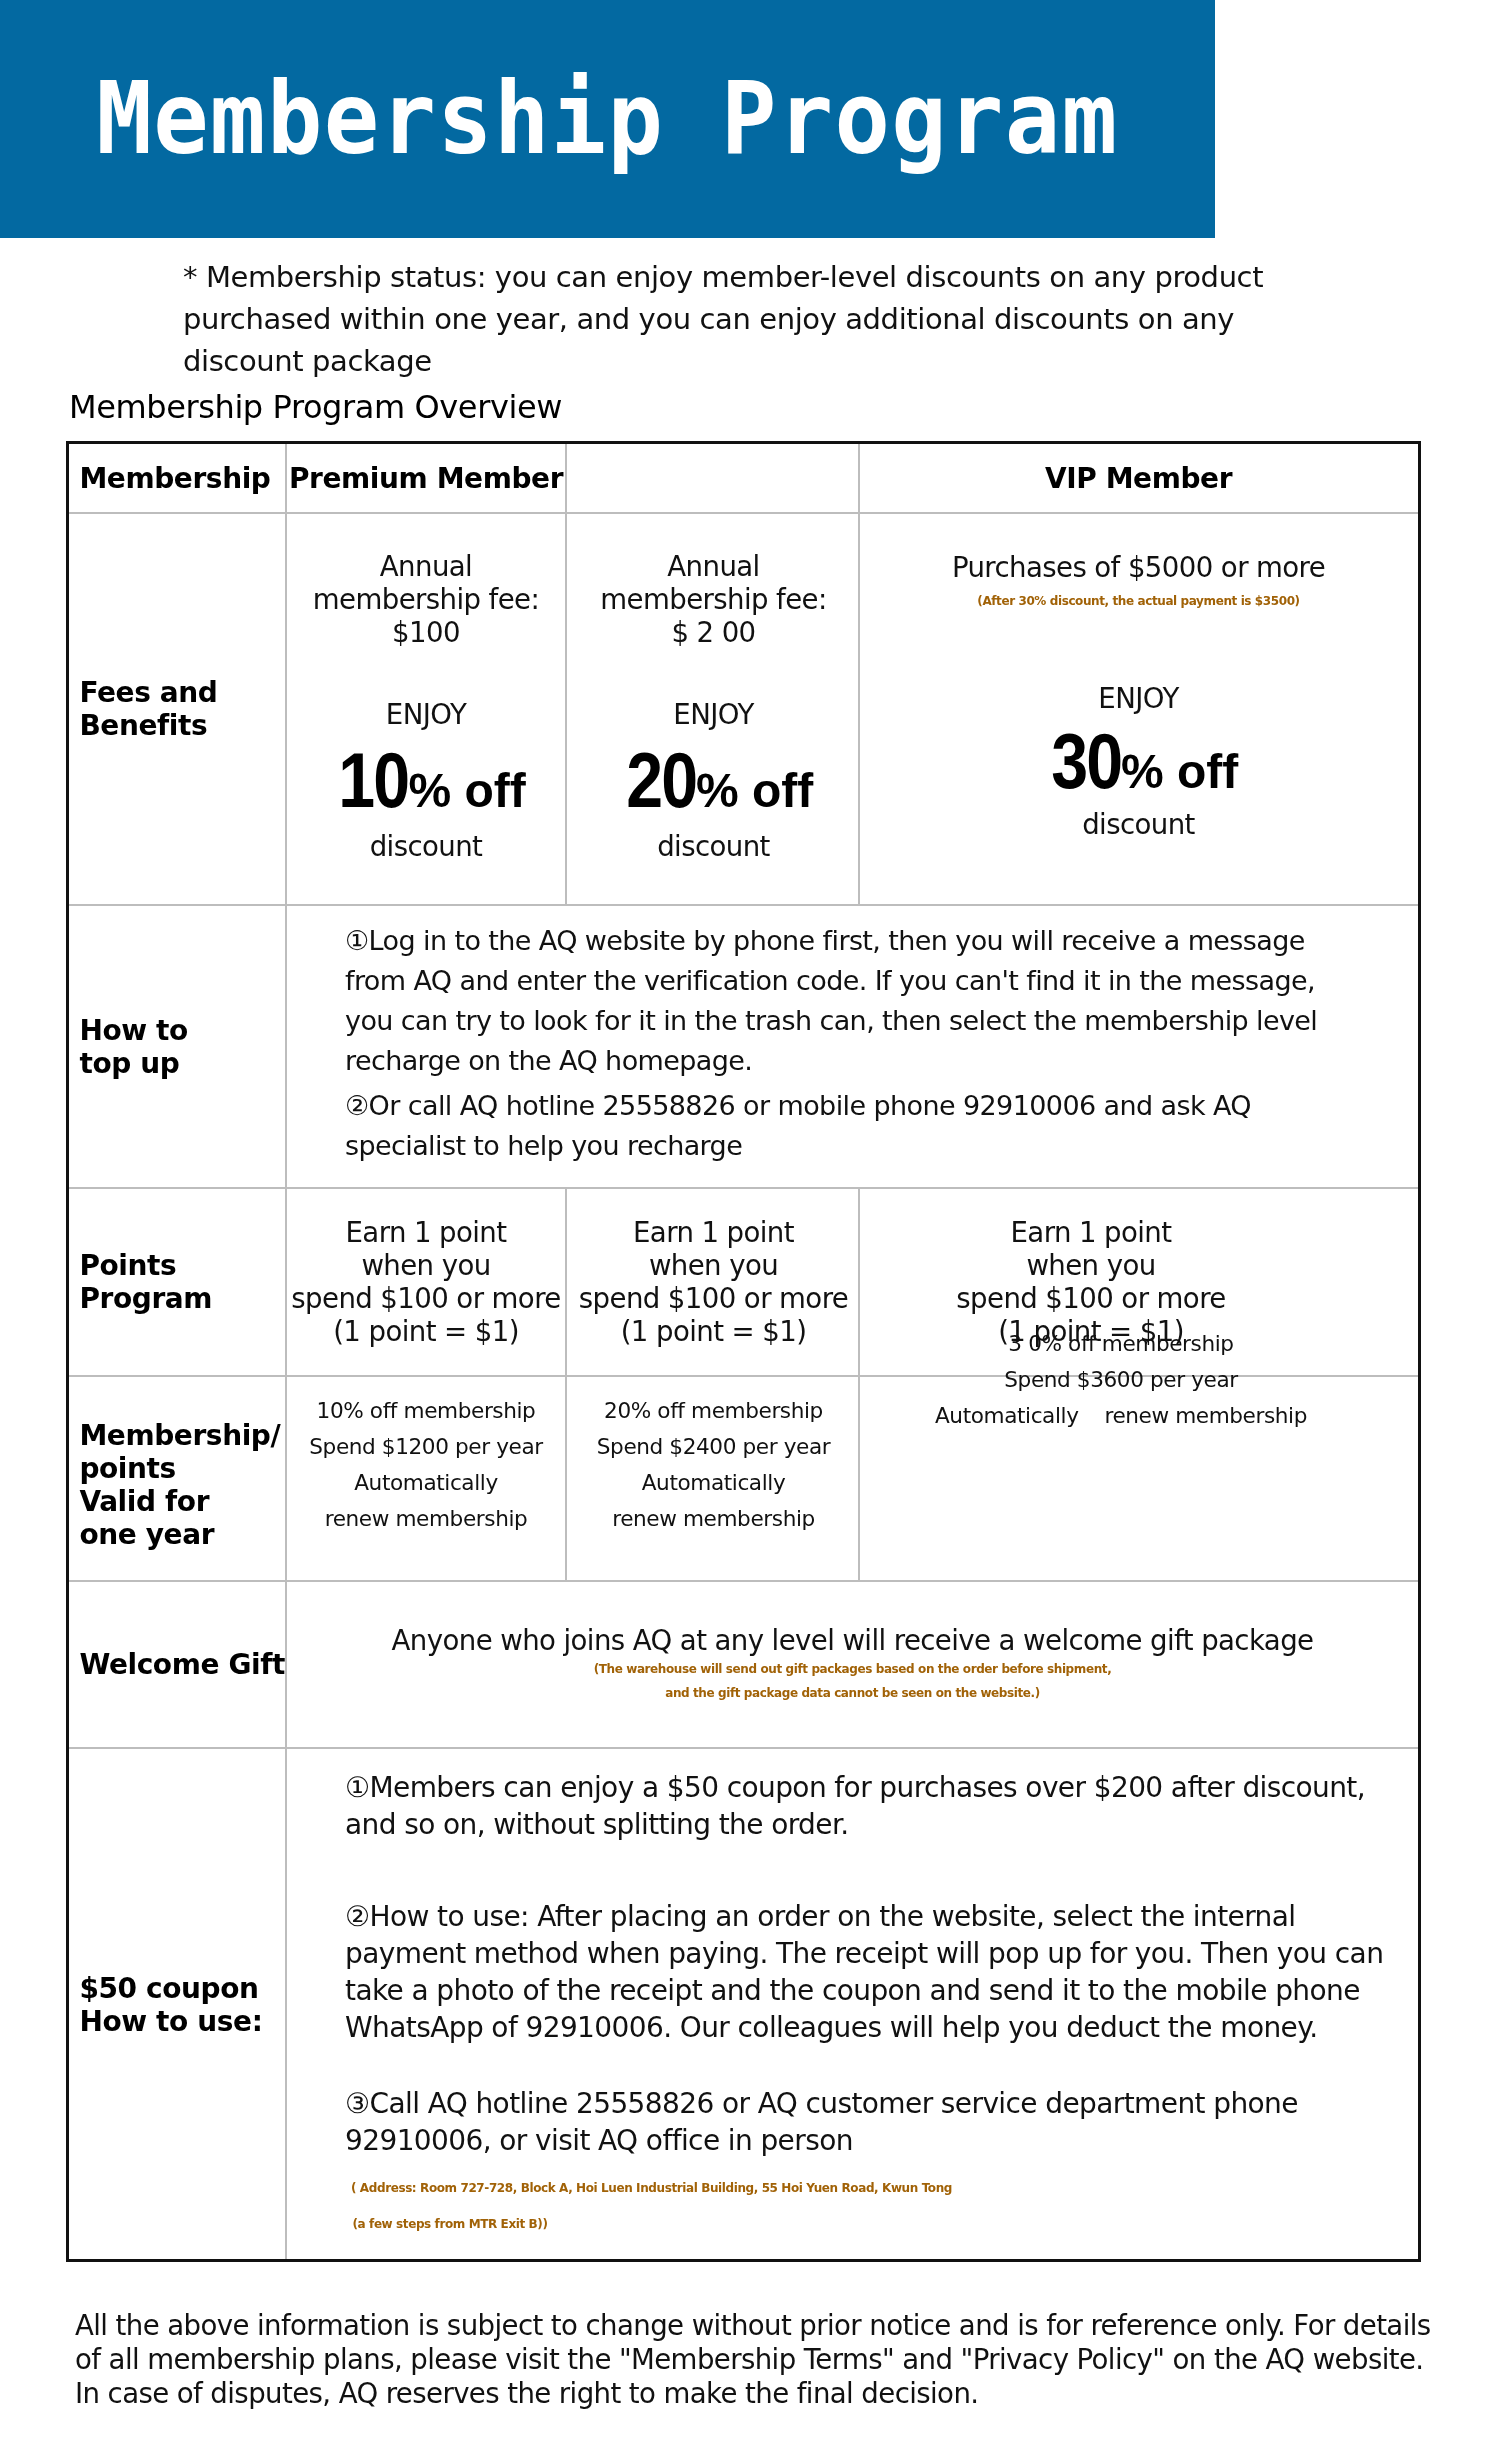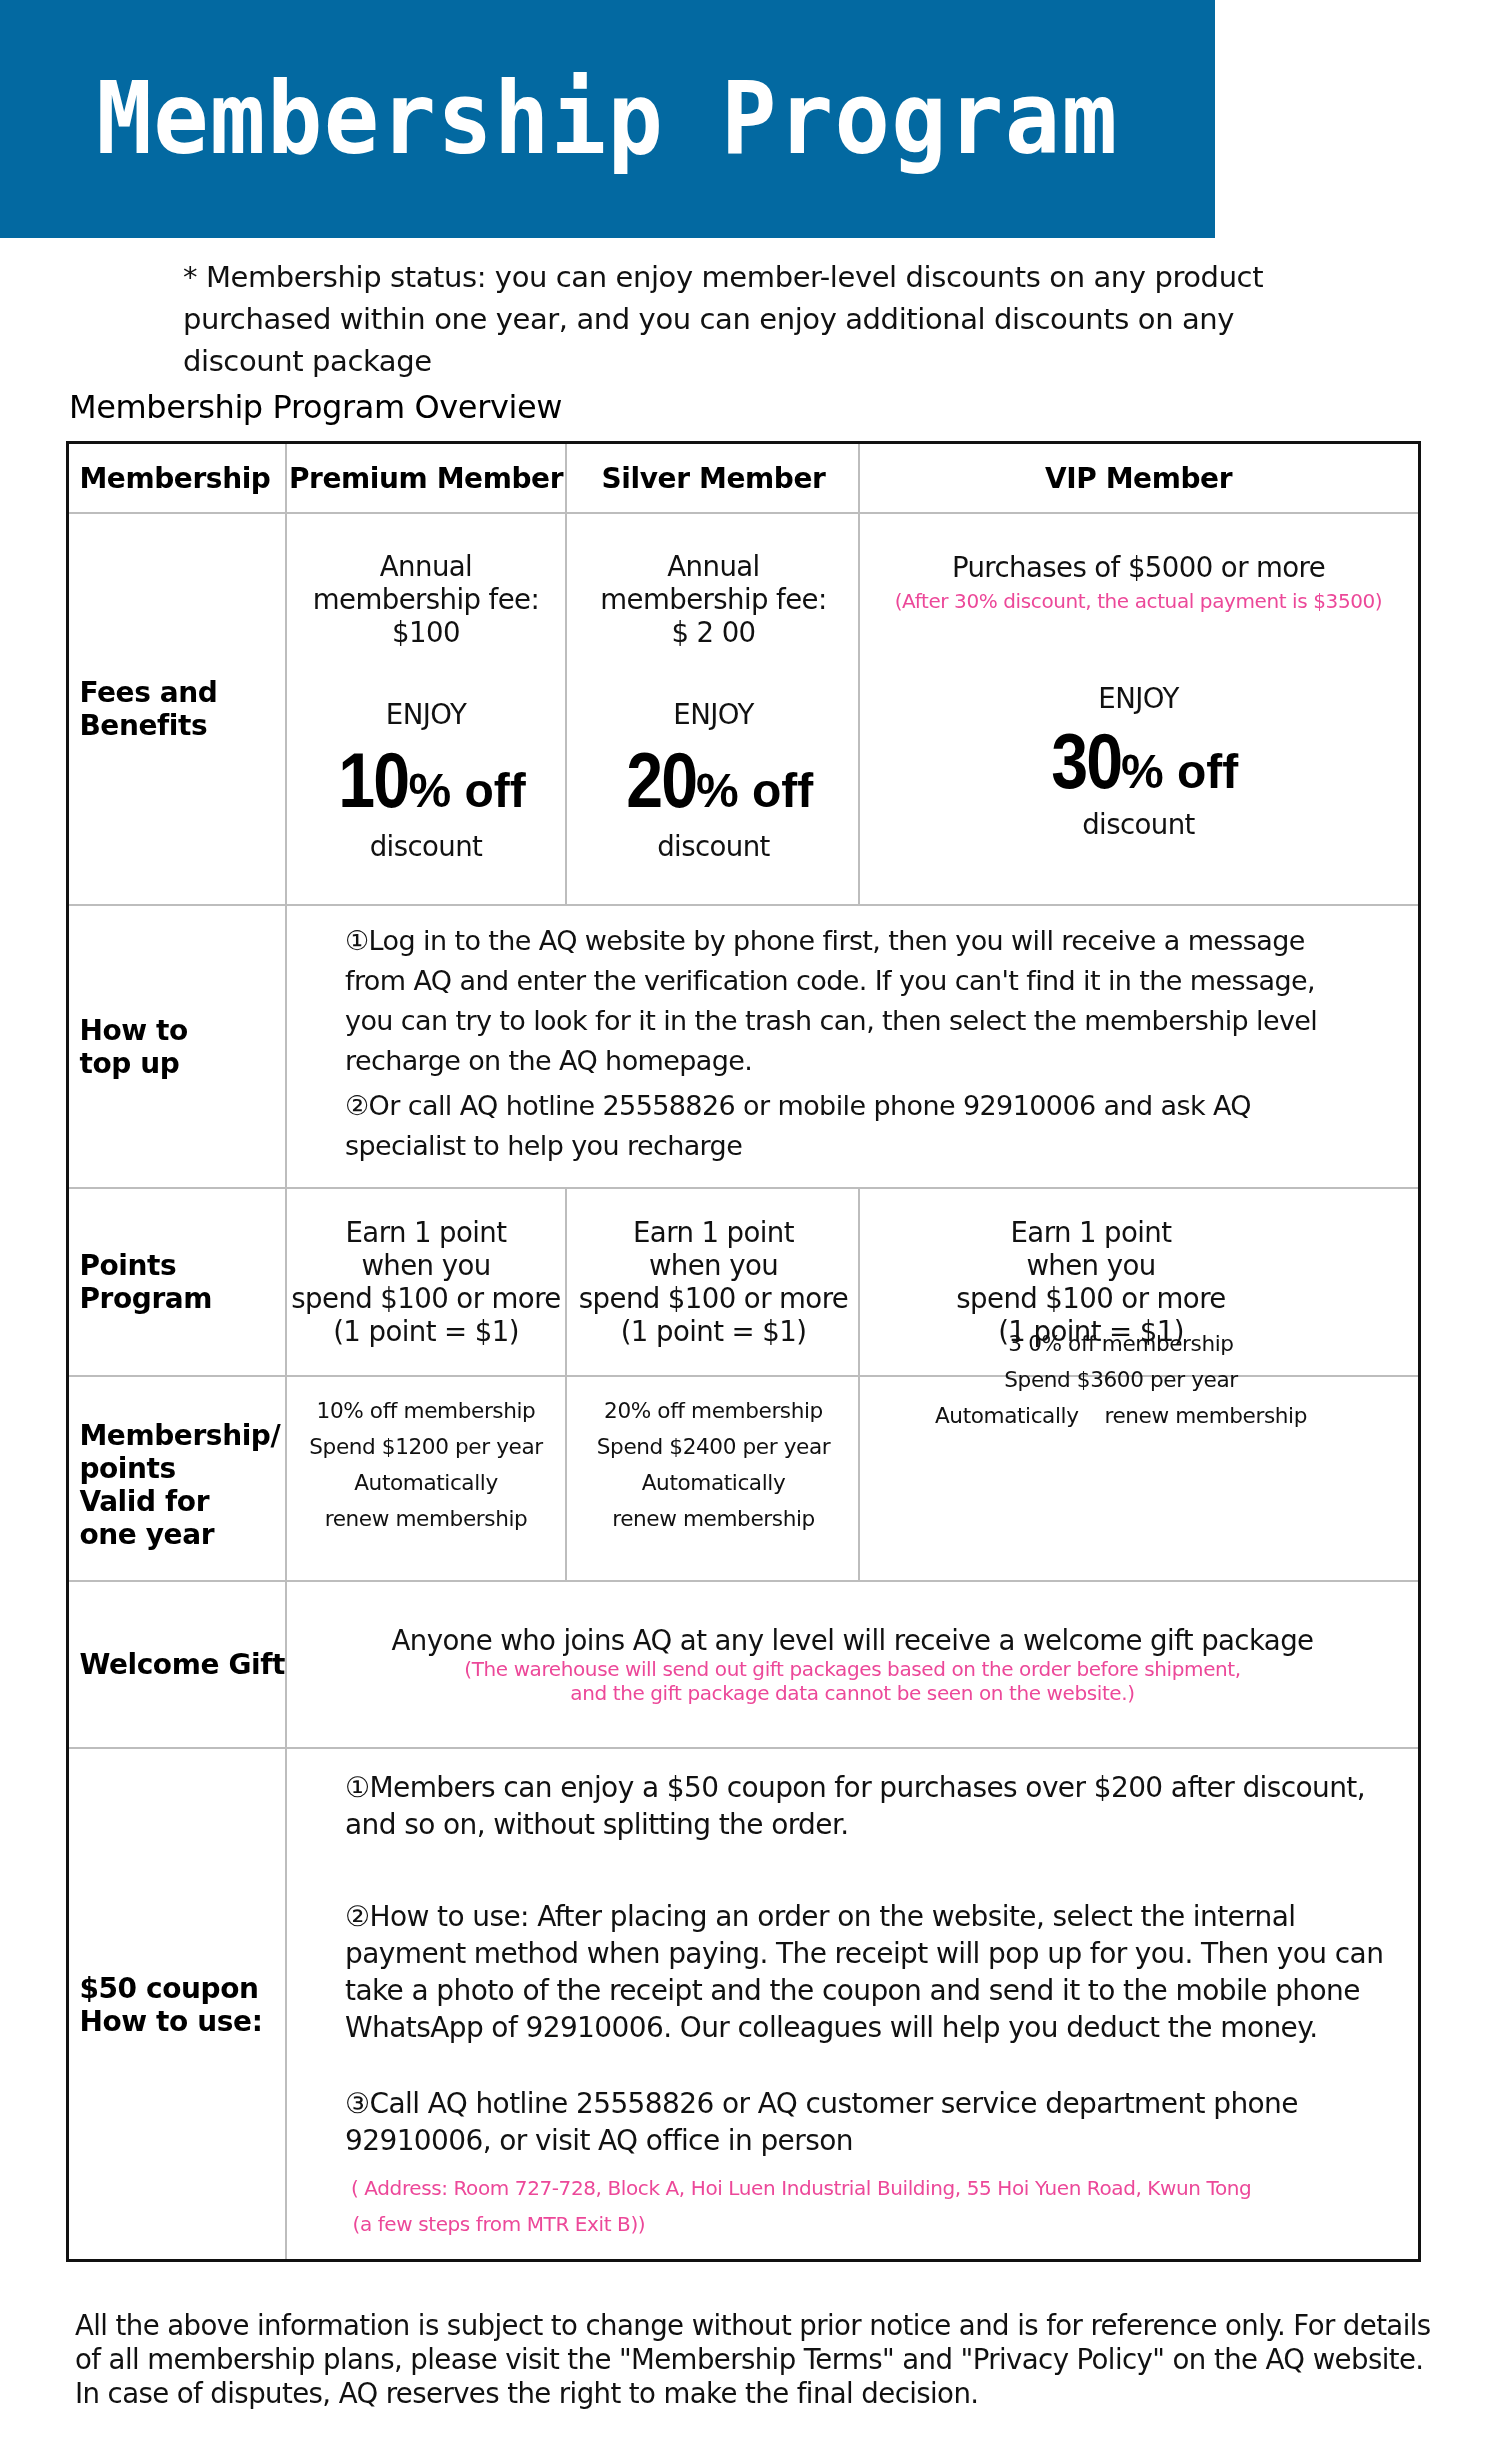--- a/index.html
+++ b/index.html
@@ -19,21 +19,21 @@
   .table { position: absolute; left: 66px; top: 441px; width: 1355px; height: 1821px; border: 3px solid #111; }
   .hline { position: absolute; height: 2.2px; background: #bdbdbd; }
   .vline { position: absolute; width: 2.2px; background: #bdbdbd; }
 
   .cell { position: absolute; display: flex; flex-direction: column; justify-content: center; }
   .center { align-items: center; text-align: center; }
   .label { font-family: "DejaVu Sans", sans-serif; font-weight: bold; font-size: 28px; line-height: 33px; color: #000; letter-spacing: -0.4px; padding-left: 10.4px; }
   .head { font-family: "DejaVu Sans", sans-serif; font-weight: bold; font-size: 28px; color: #000; letter-spacing: -0.4px; }
   .txt { font-family: "DejaVu Sans", sans-serif; font-size: 27.6px; line-height: 33px; letter-spacing: -0.6px; color: #111; }
   .txt-sm { font-family: "DejaVu Sans", sans-serif; font-size: 21.6px; line-height: 36px; letter-spacing: -0.4px; color: #111; }
-  .tiny { font-family: "DejaVu Sans", sans-serif; font-size: 20px; line-height: 24px; letter-spacing: -0.4px; color: #ec4899; }
+  .tiny { font-family: "DejaVu Sans", sans-serif; font-size: 12px; line-height: 24px; letter-spacing: -0.4px; color: #a16207; font-weight: bold; }
   .big { font-family: "Liberation Sans", sans-serif; font-weight: bold; color: #000; line-height: 1; white-space: nowrap; }
   .big .num { font-size: 78px; letter-spacing: -2.2px; display: inline-block; transform: scaleX(0.85); transform-origin: right bottom; }
   .big .pct { font-size: 48px; }
   .para { font-family: "DejaVu Sans", sans-serif; font-size: 27px; line-height: 40px; letter-spacing: -0.6px; color: #111; }
   .para-lg { font-family: "DejaVu Sans", sans-serif; font-size: 28px; line-height: 37px; letter-spacing: -0.6px; color: #111; }
 
   .footer { position: absolute; left: 75px; top: 2309px; width: 1371px; font-family: "DejaVu Sans", sans-serif;
     font-size: 27.6px; line-height: 34px; letter-spacing: -0.6px; color: #111; }
 </style>
 </head>
@@ -59,23 +59,20 @@
   <div class="vline" style="left:496px; top:0; height:462px;"></div>
   <div class="vline" style="left:789px; top:0; height:462px;"></div>
   <div class="vline" style="left:496px; top:743px; height:395px;"></div>
   <div class="vline" style="left:789px; top:743px; height:395px;"></div>
 
   <div class="cell head" style="left:10.4px; top:0; width:206px; height:68px;">
     <span>Membership</span>
   </div>
   <div class="cell center head" style="left:218px; top:0; width:278px; height:68px;">
     <span>Premium Member</span>
-  </div>
-  <div class="cell center head" style="left:499px; top:0; width:291px; height:68px;">
-    <span>Silver Member</span>
   </div>
   <div class="cell center head" style="left:791px; top:0; width:557px; height:68px;">
     <span>VIP Member</span>
   </div>
 
   <div class="cell label" style="left:0; top:70px; width:216px; height:390px; padding-top:0;">
     <span>Fees and</span>
     <span>Benefits</span>
   </div>
 

